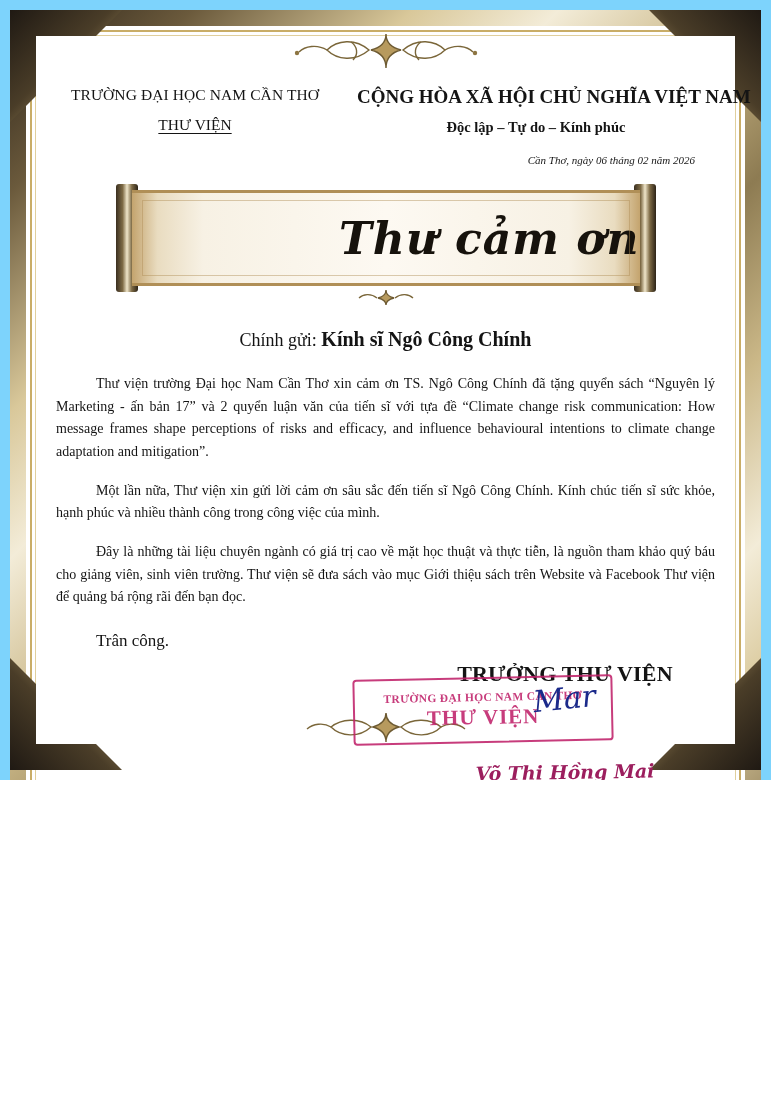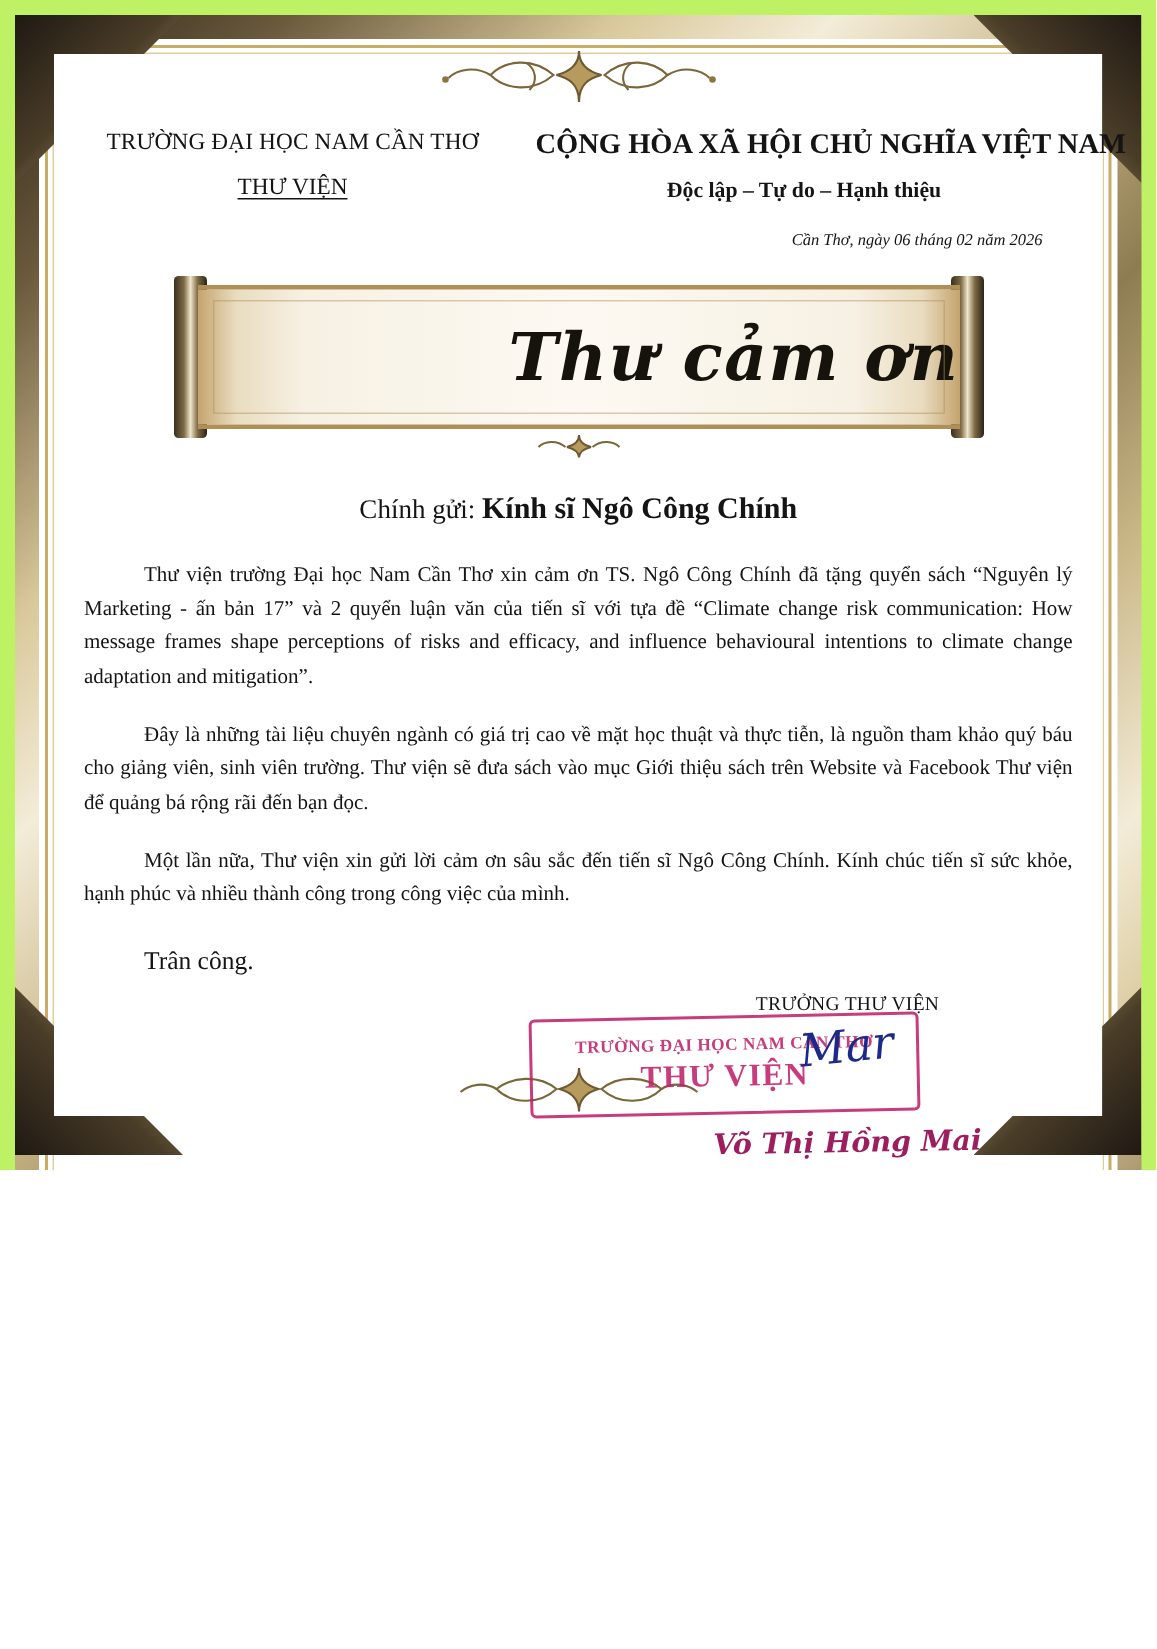--- a/index.html
+++ b/index.html
@@ -12,21 +12,21 @@
     height: 1099px;
     font-family: "Liberation Serif", serif;
     color: #141414;
     overflow: hidden;
   }
 
   .page {
     position: relative;
     width: 771px;
     height: 780px;
-    background: #bef264;
+    background: #7dd3fc;
     overflow: hidden;
   }
 
   
   .frame-outer {
     position: absolute;
     left: 10px; top: 10px;
     width: 751px; height: 1079px;
     background:
       linear-gradient(135deg, #2b2218 0%, #6b5a3c 10%, #d9c89a 22%, #f3ecd8 30%,
@@ -235,22 +235,22 @@
 
   
   .sig-block {
     margin-top: 10px;
     width: 300px;
     margin-left: auto;
     text-align: center;
     position: relative;
   }
   .sig-title {
-    font-size: 13px;
-    font-weight: normal;
+    font-size: 22px;
+    font-weight: bold;
     text-transform: uppercase;
     letter-spacing: .2px;
   }
   .stamp {
     position: absolute;
     left: -62px;
     top: 16px;
     width: 256px;
     height: 62px;
     border: 2px solid #c0226a;
@@ -343,21 +343,21 @@
 
   <div class="content">
 
     <div class="head-row">
       <div class="head-left">
         <div class="org-name">TRƯỜNG ĐẠI HỌC NAM CẦN THƠ</div>
         <div class="org-sub">THƯ VIỆN</div>
       </div>
       <div class="head-right">
         <div class="nation">CỘNG HÒA XÃ HỘI CHỦ NGHĨA VIỆT NAM</div>
-        <div class="motto">Độc lập – Tự do – Hạnh thiệu</div>
+        <div class="motto">Độc lập – Tự do – Kính phúc</div>
       </div>
     </div>
 
     <div class="dateline">Cần Thơ, ngày 06 tháng 02 năm 2026</div>
 
     <div class="banner-wrap">
       <div class="roller left"></div>
       <div class="roller right"></div>
       <div class="banner-body">
         <div class="banner-title">Thư cảm ơn</div>
@@ -370,22 +370,22 @@
         </svg>
       </div>
     </div>
 
     <div class="recipient">
       <span class="lbl">Chính gửi:</span>
       <span class="name">Kính sĩ Ngô Công Chính</span>
     </div>
 
     <p class="para first">Thư viện trường Đại học Nam Cần Thơ xin cảm ơn TS. Ngô Công Chính đã tặng quyển sách “Nguyên lý Marketing - ấn bản 17” và 2 quyển luận văn của tiến sĩ với tựa đề “Climate change risk communication: How message frames shape perceptions of risks and efficacy, and influence behavioural intentions to climate change adaptation and mitigation”.</p>
+    <p class="para">Một lần nữa, Thư viện xin gửi lời cảm ơn sâu sắc đến tiến sĩ Ngô Công Chính. Kính chúc tiến sĩ sức khỏe, hạnh phúc và nhiều thành công trong công việc của mình.</p>
     <p class="para">Đây là những tài liệu chuyên ngành có giá trị cao về mặt học thuật và thực tiễn, là nguồn tham khảo quý báu cho giảng viên, sinh viên trường. Thư viện sẽ đưa sách vào mục Giới thiệu sách trên Website và Facebook Thư viện để quảng bá rộng rãi đến bạn đọc.</p>
-    <p class="para">Một lần nữa, Thư viện xin gửi lời cảm ơn sâu sắc đến tiến sĩ Ngô Công Chính. Kính chúc tiến sĩ sức khỏe, hạnh phúc và nhiều thành công trong công việc của mình.</p>
 
     <div class="closing">Trân công.</div>
 
     <div class="sig-block">
       <div class="sig-title">TRƯỞNG THƯ VIỆN</div>
 
       <div class="stamp">
         <div class="stamp-l1">TRƯỜNG ĐẠI HỌC NAM CẦN THƠ</div>
         <div class="stamp-l2">THƯ VIỆN</div>
       </div>

